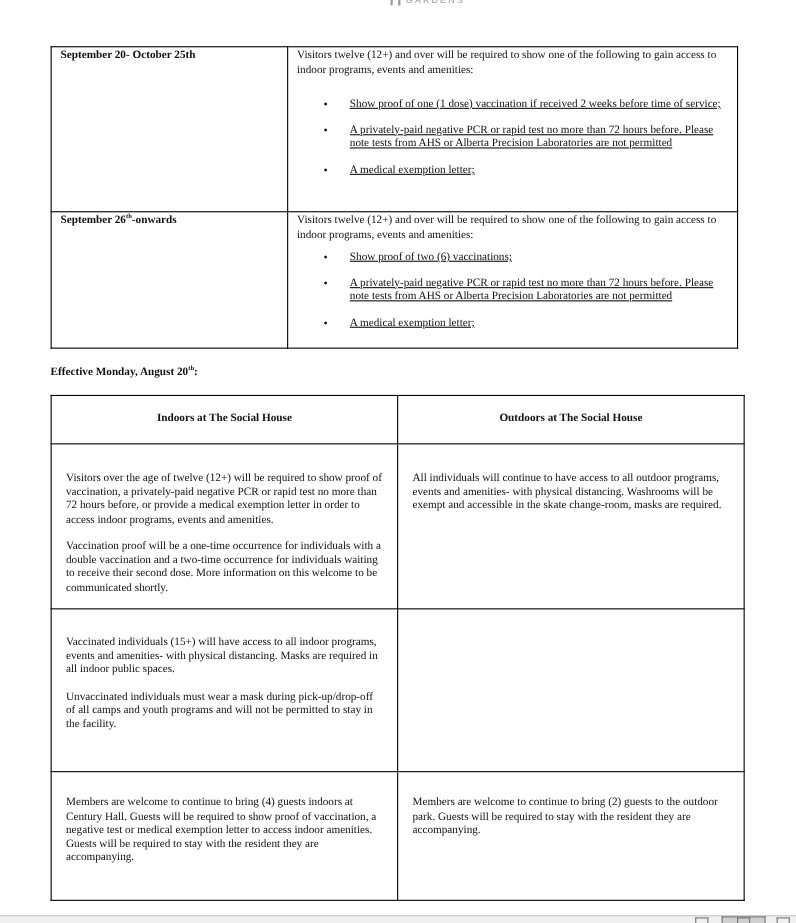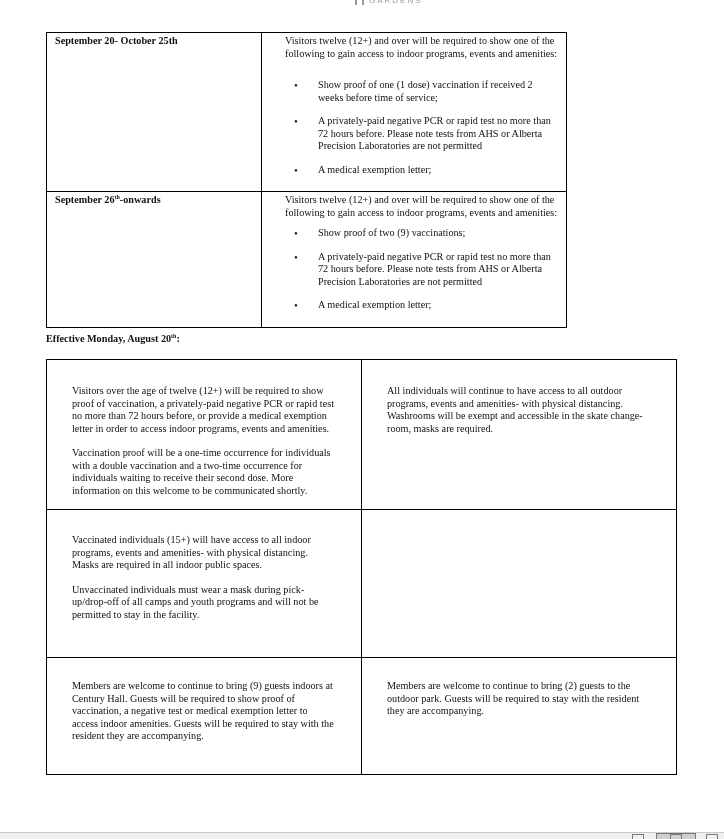--- a/index.html
+++ b/index.html
@@ -9,41 +9,41 @@
     font-family: "Liberation Serif", "DejaVu Serif", serif;
     color: #111;
   }
   .logo {
     position: absolute; top: -4px; left: 355px;
     font-family: "Liberation Sans", sans-serif; font-size: 8px; letter-spacing: 2px; color: #9a9a9a;
     display: flex; align-items: center; gap: 5px;
   }
   .logo .bar { width: 2px; height: 9px; background: #9a9a9a; display: inline-block; }
   .t1 {
-    position: absolute; left: 46px; top: 32px; width: 521px;
+    position: absolute; left: 46px; top: 42px; width: 625px;
     border-collapse: collapse; font-size: 10.2px; line-height: 12.5px;
   }
   .t1 td { border: 1px solid #000; vertical-align: top; padding: 2px 8px 4px 8px; }
   .t1 td.c1 { width: 198px; font-weight: bold; }
-  .t1 .intro { margin: 0 0 8px 15px; }
-  .t1 ul { list-style: none; margin: 0; padding: 0; }
+  .t1 .intro { margin: 0 0 8px 0; }
+  .t1 ul { list-style: none; margin: 0; padding: 0; text-decoration: underline; }
   .t1 li { position: relative; padding-left: 48px; margin-bottom: 11px; }
   .t1 li::before { content: "•"; position: absolute; left: 24px; top: 0; font-size: 11px; }
   .row1 td { height: 143px; }
   .row1 .c2 ul { margin-top: 19px; }
   .row2 td { height: 117px; }
   sup { font-size: 6px; line-height: 0; }
   .eff {
     position: absolute; left: 46px; top: 333px; font-size: 10.2px; font-weight: bold;
   }
   .t2 {
     position: absolute; left: 46px; top: 359px; width: 631px;
     border-collapse: collapse; font-size: 10.2px; line-height: 12.5px;
   }
-  .t2 td { border: 1px solid #000; vertical-align: top; padding: 0 25px; width: 50%; }
+  .t2 td { border: 1px solid #000; vertical-align: top; padding: 0 13px; width: 50%; }
   .t2 th { border: 1px solid #000; font-weight: bold; height: 42px; padding-top: 0; vertical-align: middle; font-size: 10.2px; }
   .t2 p { margin: 0 0 12px 0; }
   .t2 .r1 td { height: 146px; padding-top: 25px; box-sizing: border-box; }
   .t2 .r2 td { height: 148px; padding-top: 24px; box-sizing: border-box; }
   .t2 .r3 td { height: 117px; padding-top: 22px; box-sizing: border-box; }
   .statusbar {
     position: absolute; left: 0; top: 832px; width: 724px; height: 7px;
     background: #f0f0f0; border-top: 1px solid #c8c8c8;
   }
   .view-btn { position: absolute; top: 1px; width: 12px; height: 6px; border: 1px solid #777; border-bottom: none; box-sizing: border-box; }
@@ -73,54 +73,58 @@
       </ul>
     </td>
   </tr>
   <tr class="row2">
     <td class="c1">
       <span>September 26</span><sup>th</sup><span>-onwards</span>
     </td>
     <td class="c2">
       <p class="intro">Visitors twelve (12+) and over will be required to show one of the following to gain access to indoor programs, events and amenities:</p>
       <ul>
-        <li>Show proof of two (9) vaccinations;</li>
+        <li>Show proof of two (6) vaccinations;</li>
         <li>A privately-paid negative PCR or rapid test no more than 72 hours before. Please note tests from AHS or Alberta Precision Laboratories are not permitted</li>
         <li>A medical exemption letter;</li>
       </ul>
     </td>
   </tr>
 </tbody>
   </table>
 
 <div class="eff">
   <span>Effective Monday, August 20</span><sup>th</sup><span>:</span>
 </div>
 
 <table class="t2">
   <tbody>
+      <tr>
+    <th>Indoors at The Social House</th>
+    <th>Outdoors at The Social House</th>
+  </tr>
   <tr class="r1">
     <td>
       <p>Visitors over the age of twelve (12+) will be required to show proof of vaccination, a privately-paid negative PCR or rapid test no more than 72 hours before, or provide a medical exemption letter in order to access indoor programs, events and amenities.</p>
       <p>Vaccination proof will be a one-time occurrence for individuals with a double vaccination and a two-time occurrence for individuals waiting to receive their second dose. More information on this welcome to be communicated shortly.</p>
     </td>
     <td>
       <p>All individuals will continue to have access to all outdoor programs, events and amenities- with physical distancing. Washrooms will be exempt and accessible in the skate change-room, masks are required.</p>
     </td>
   </tr>
   <tr class="r2">
     <td>
       <p>Vaccinated individuals (15+) will have access to all indoor programs, events and amenities- with physical distancing. Masks are required in all indoor public spaces.</p>
       <p>Unvaccinated individuals must wear a mask during pick-up/drop-off of all camps and youth programs and will not be permitted to stay in the facility.</p>
     </td>
     <td></td>
   </tr>
   <tr class="r3">
     <td>
-      <p>Members are welcome to continue to bring (9) guests indoors at Century Hall. Guests will be required to show proof of vaccination, a negative test or medical exemption letter to access indoor amenities. Guests will be required to stay with the resident they are accompanying.</p>
+      <p>Members are welcome to continue to bring (4) guests indoors at Century Hall. Guests will be required to show proof of vaccination, a negative test or medical exemption letter to access indoor amenities. Guests will be required to stay with the resident they are accompanying.</p>
     </td>
     <td>
       <p>Members are welcome to continue to bring (2) guests to the outdoor park. Guests will be required to stay with the resident they are accompanying.</p>
     </td>
   </tr>
 </tbody>
   </table>
 
 <div class="statusbar">
   <div class="view-btn active-bg"></div>

